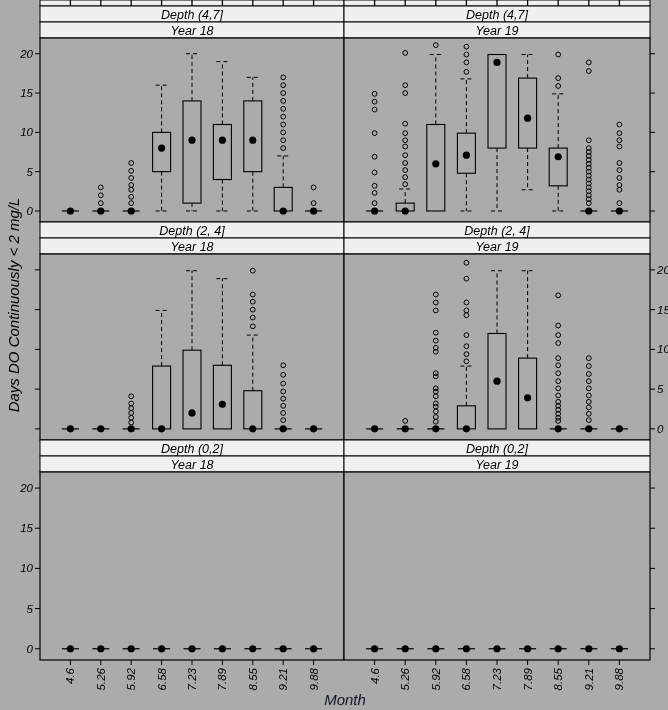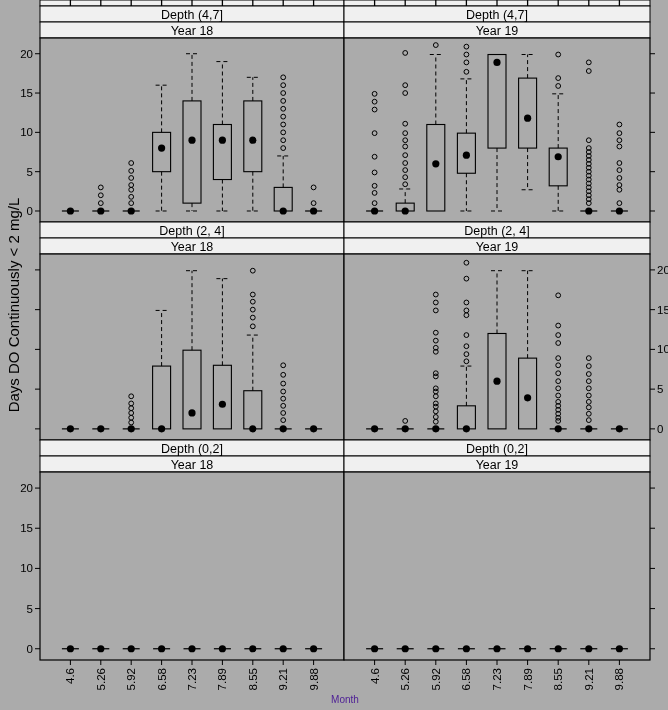--- a/index.html
+++ b/index.html
@@ -1,23 +1,23 @@
 <!DOCTYPE html>
 <html><head>
 <meta charset="utf-8">
 <style>
   html,body{margin:0;padding:0;background:#ababab;}
   .figure{position:relative;width:668px;height:710px;background:#ababab;
-          font-family:"Liberation Sans",sans-serif;overflow:hidden;}
+          font-family:"Liberation Sans",sans-serif;overflow:hidden;font-style:italic;}
   .figure svg{position:absolute;left:0;top:0;}
   svg text{font-family:"Liberation Sans",sans-serif;fill:#000;}
   .ylab{position:absolute;left:13px;top:305px;transform:translate(-50%,-50%) rotate(-90deg);
         white-space:nowrap;font-size:15px;color:#000;}
   .xlab{position:absolute;left:345px;top:699px;transform:translate(-50%,-50%);
-        white-space:nowrap;font-size:10px;color:#4c1d95;}
+        white-space:nowrap;font-size:15px;color:#0f172a;}
 </style>
 </head>
 <body>
 
 <div class="figure">
   <svg width="668" height="710" viewBox="0 0 668 710" xmlns="http://www.w3.org/2000/svg">
       <rect x="0" y="0" width="668" height="710" fill="#ababab"></rect>
       <g>
         <rect x="40" y="0" width="304" height="6" fill="#f0f0f0" stroke="#000000" stroke-width="1"></rect>
         <line x1="70.4" y1="0" x2="70.4" y2="6" stroke="#000000" stroke-width="1.3"></line>

